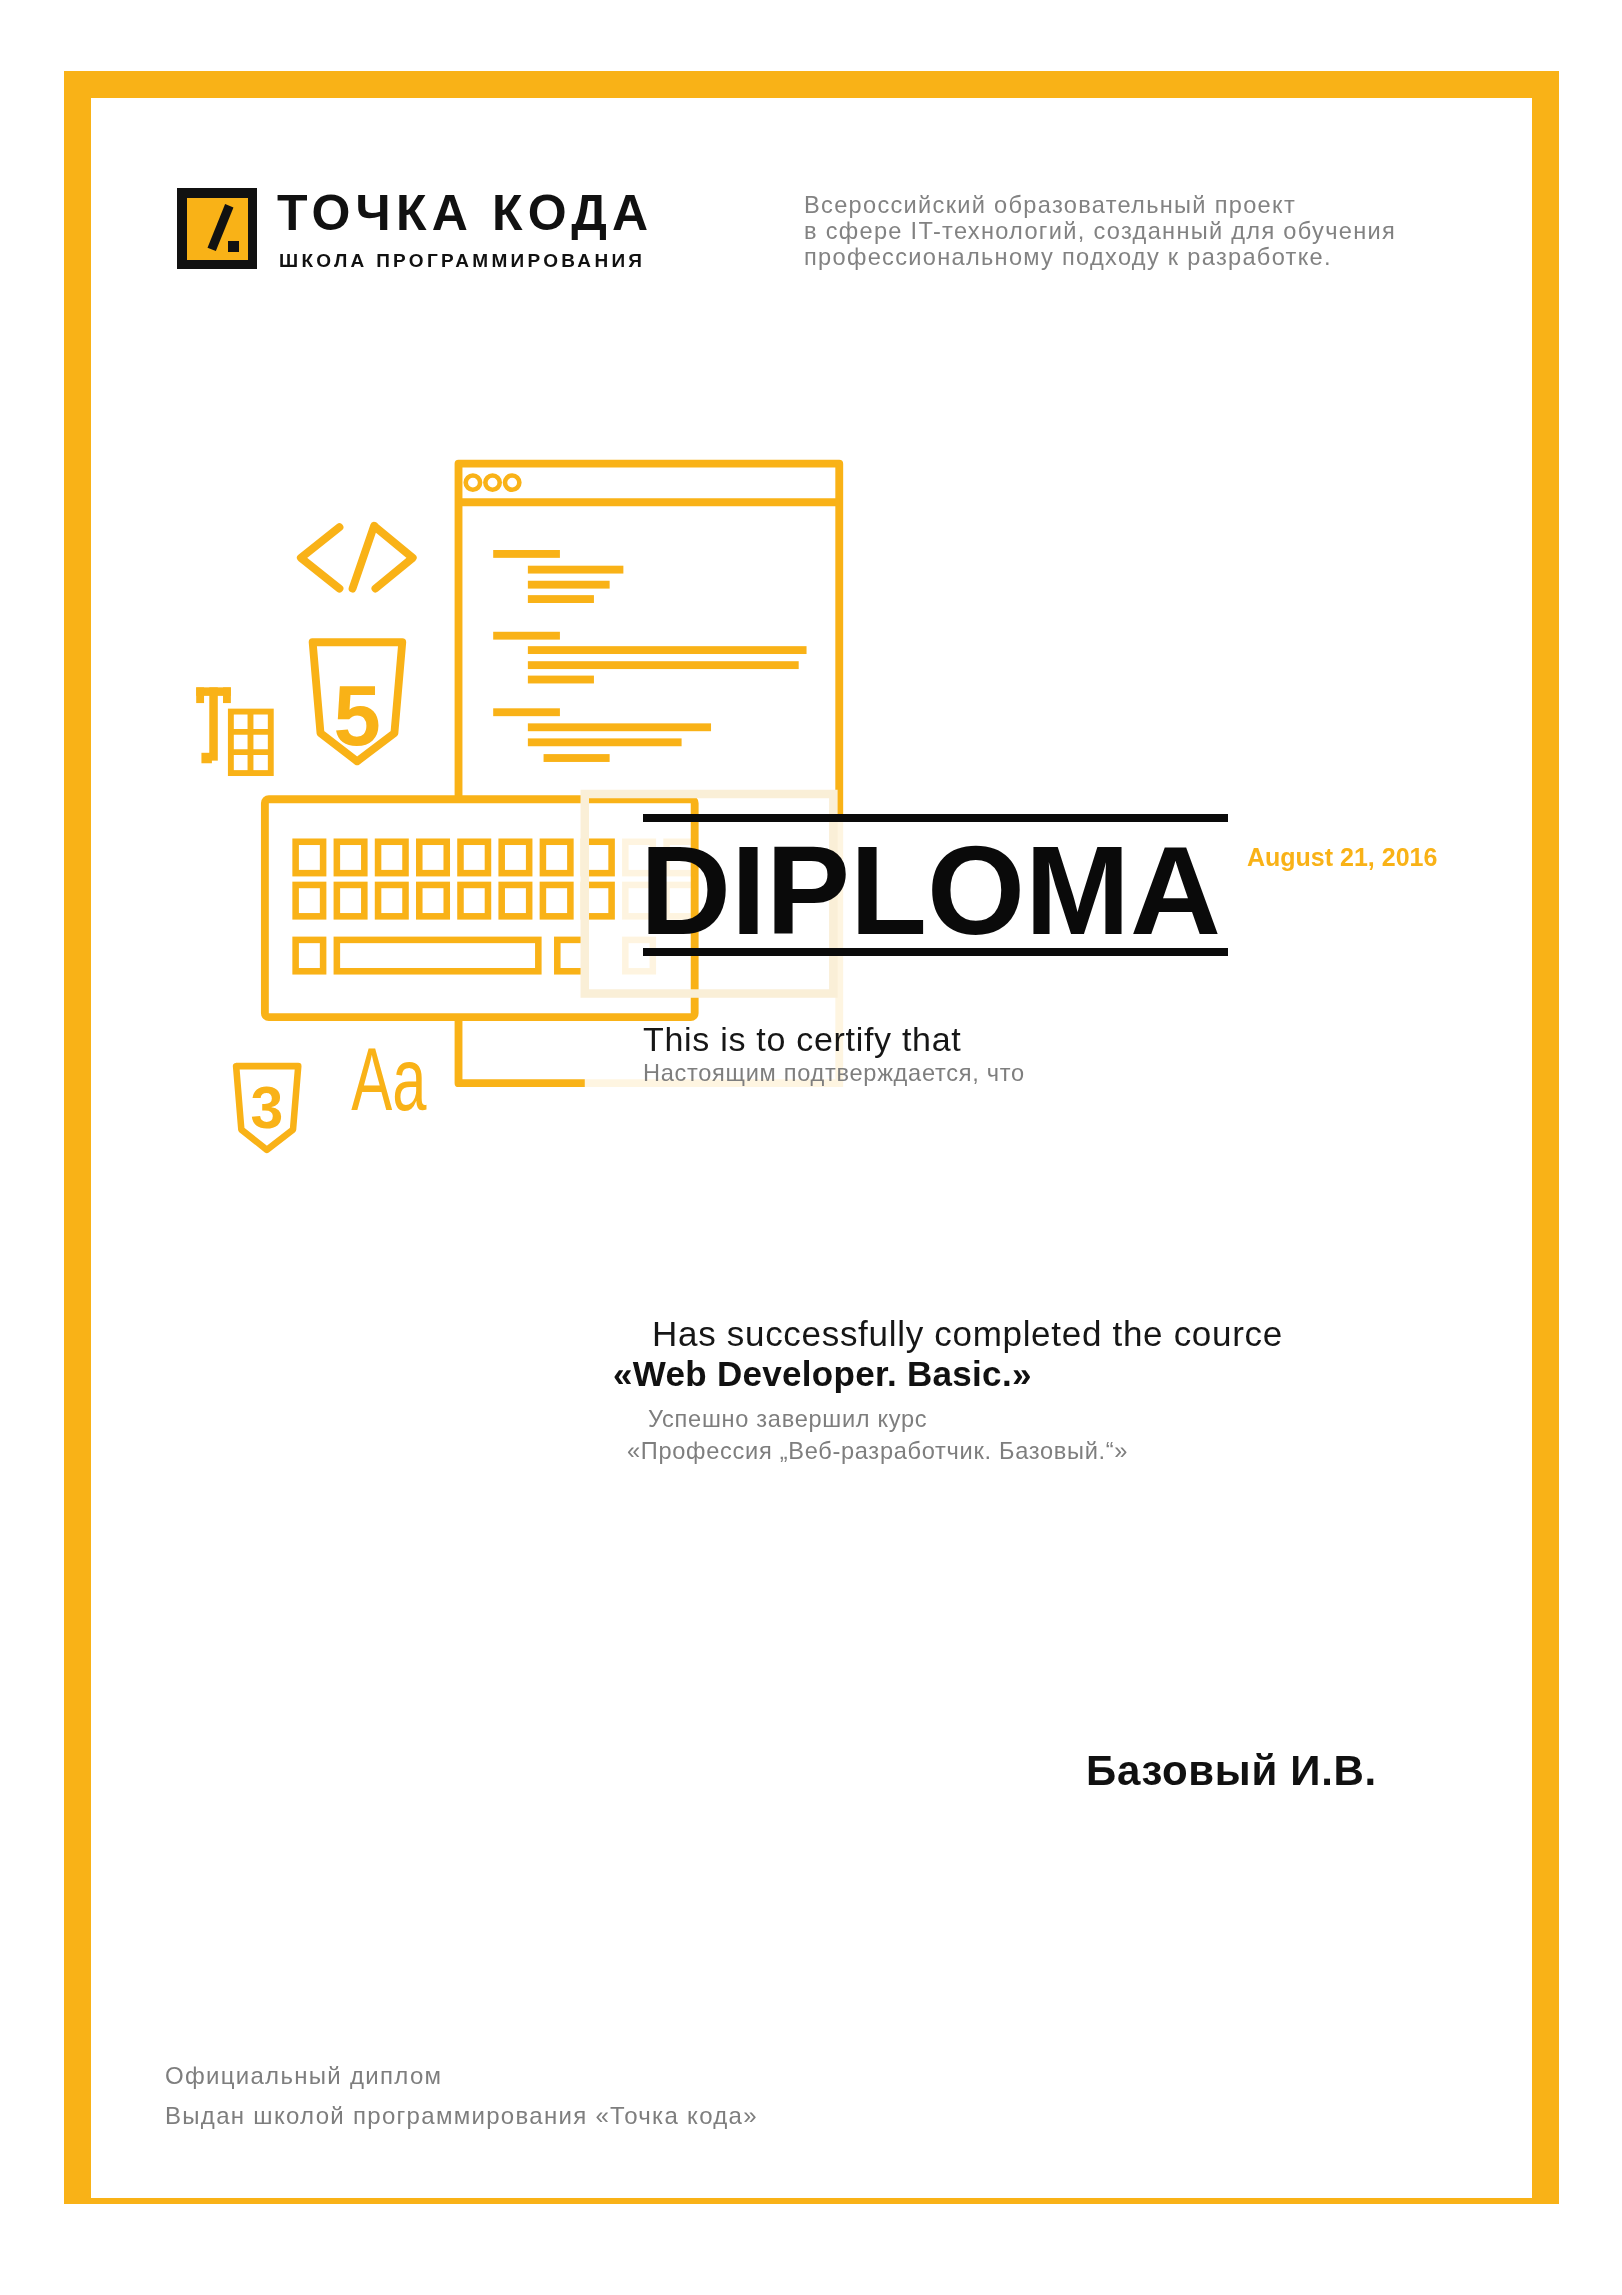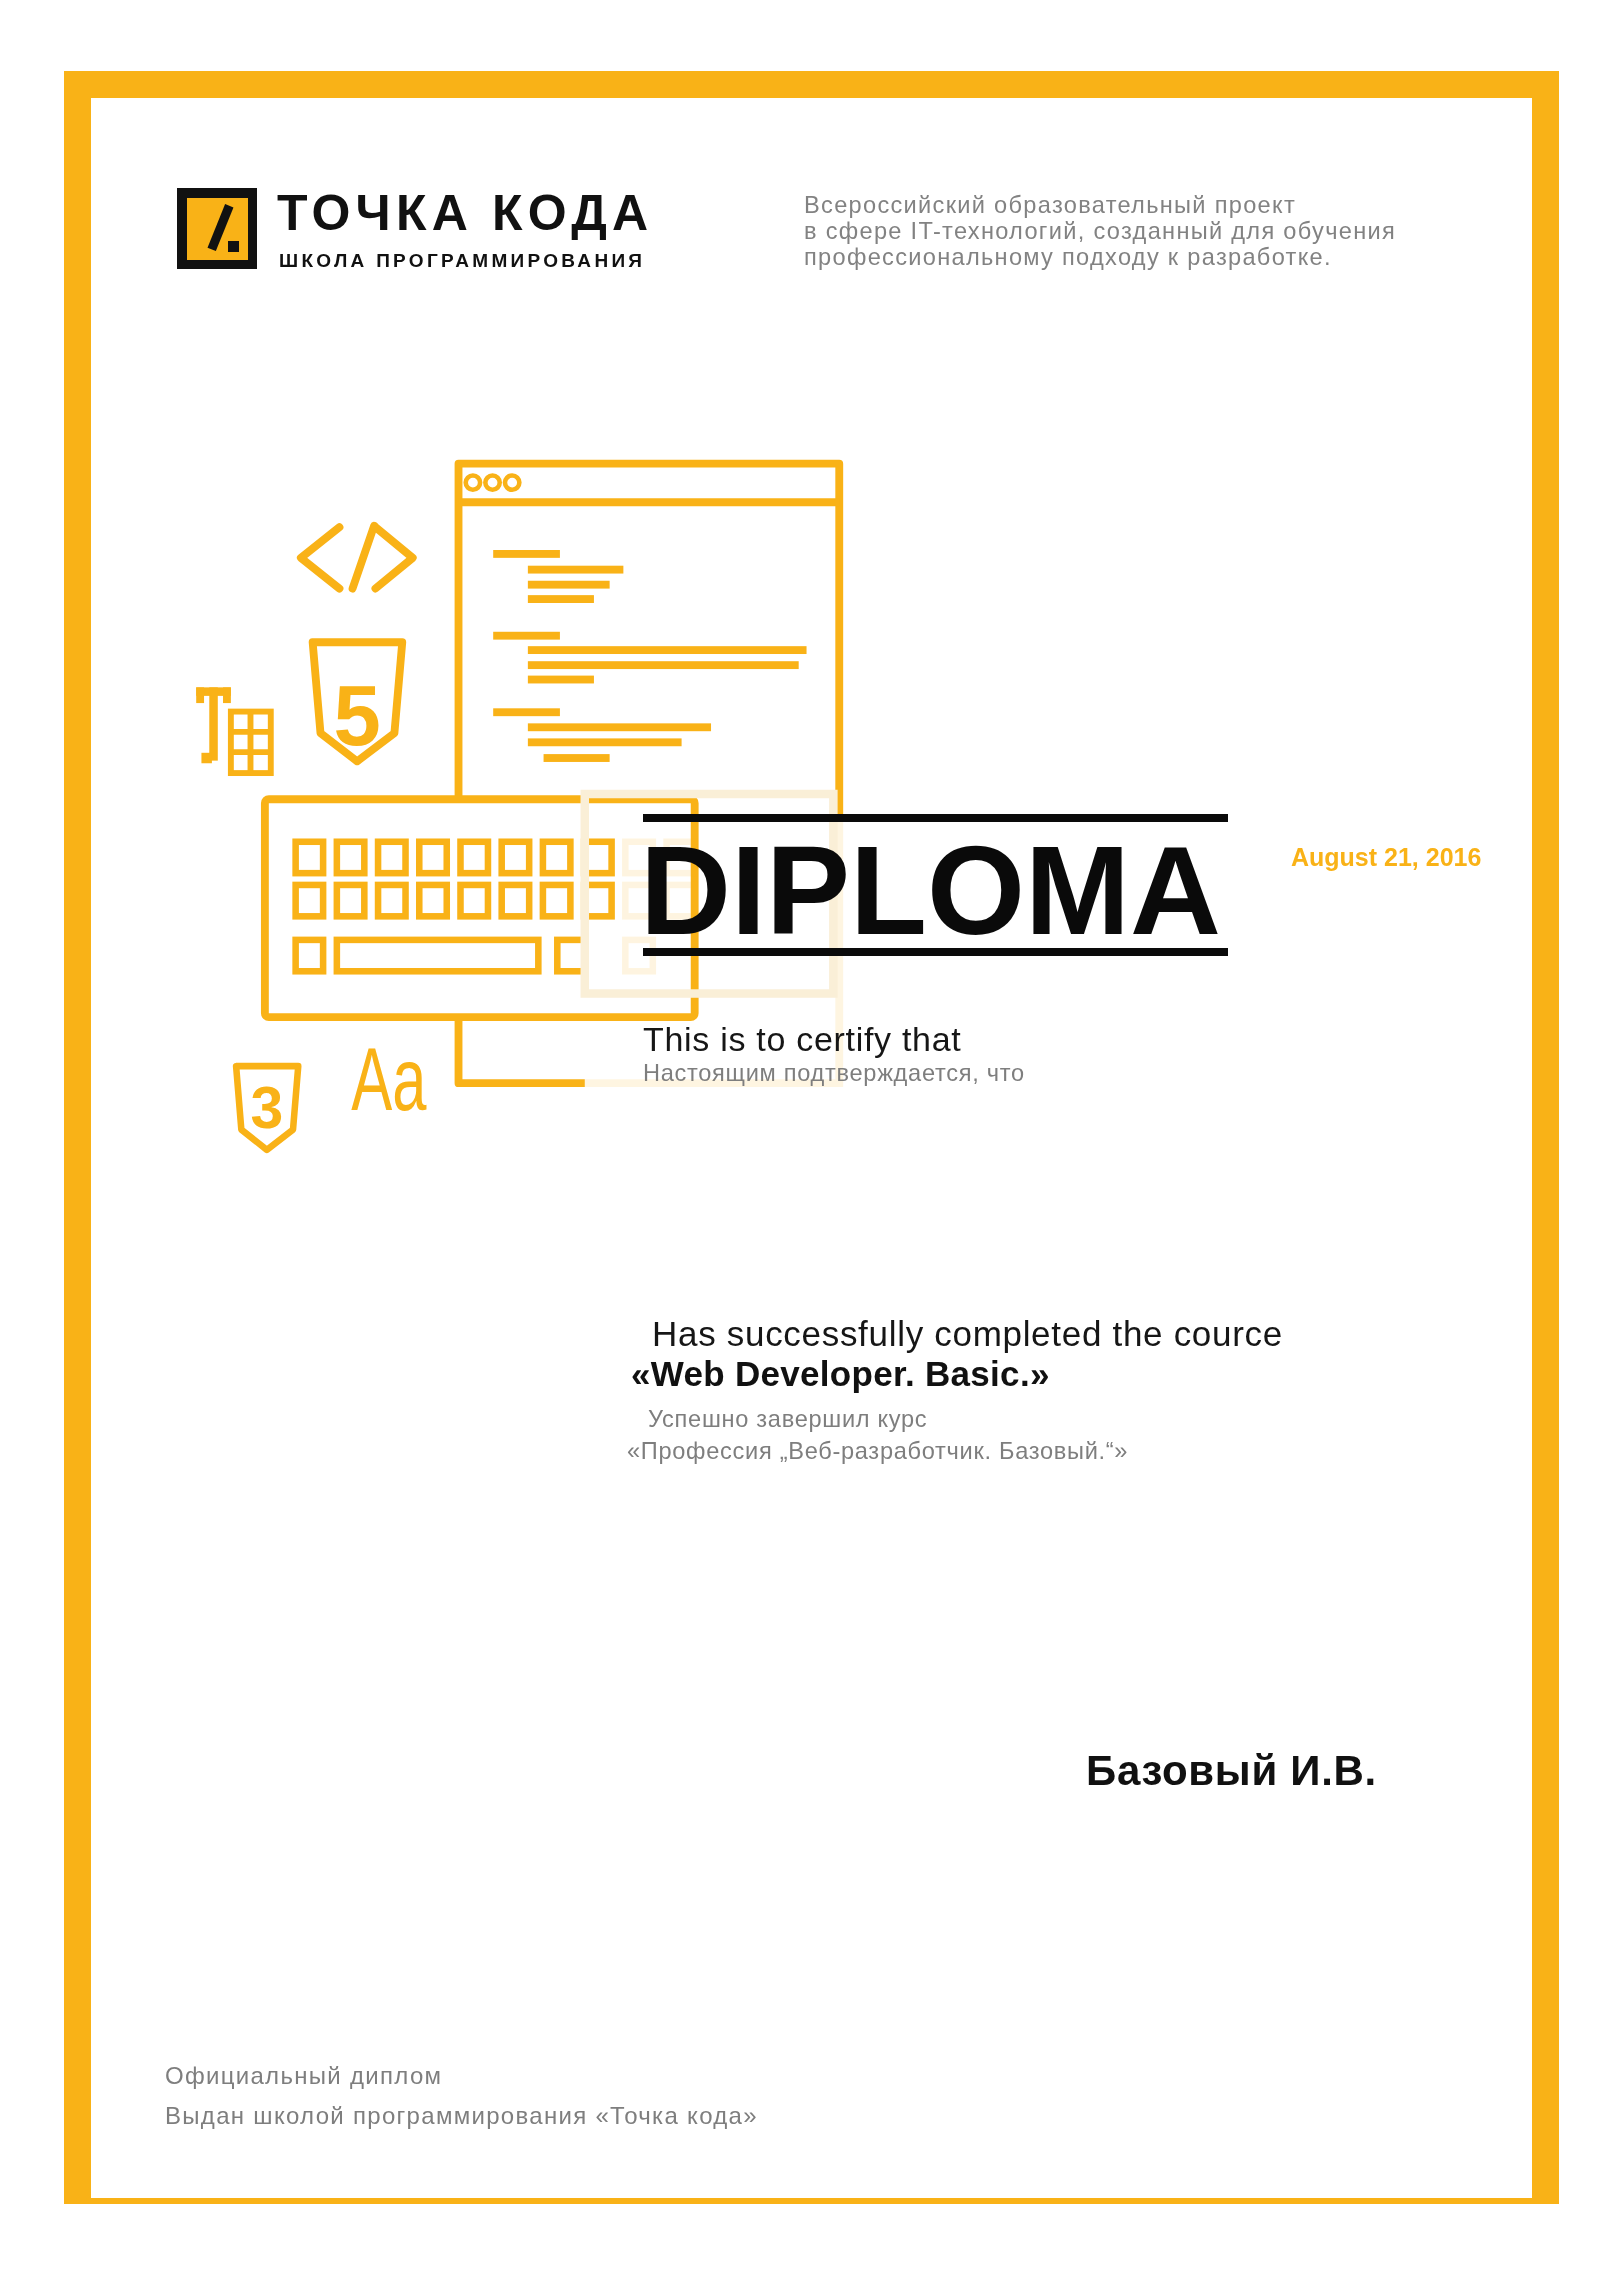--- a/index.html
+++ b/index.html
@@ -20,27 +20,27 @@
   .brand-dot{position:absolute;left:41px;top:43px;width:11px;height:11px;background:#111;}
   .brand-name{left:277px;top:188px;font-size:50px;font-weight:bold;letter-spacing:5.2px;line-height:50px;color:#111;white-space:nowrap;}
   .brand-tagline{left:279px;top:251px;font-size:19px;font-weight:bold;letter-spacing:3.3px;line-height:19px;color:#111;white-space:nowrap;}
   
   .intro{left:804px;top:192px;font-size:23.6px;line-height:26px;letter-spacing:1.3px;color:#828282;white-space:nowrap;}
   
   .rule{background:#0a0a0a;height:7.9px;width:585px;left:643px;}
   .rule-top{top:814px;}
   .rule-bottom{top:948px;}
   .diploma-title{left:640px;top:828px;font-size:126px;font-weight:bold;line-height:126px;color:#0a0a0a;white-space:nowrap;}
-  .diploma-date{left:1247px;top:845px;font-size:25px;font-weight:bold;line-height:25px;color:#F9B217;white-space:nowrap;margin-left:44px;}
+  .diploma-date{left:1247px;top:845px;font-size:25px;font-weight:bold;line-height:25px;color:#F9B217;white-space:nowrap;}
   
   .certify-en{left:643px;top:1022px;font-size:34px;line-height:34px;color:#161616;letter-spacing:0.7px;white-space:nowrap;}
   .certify-ru{left:643px;top:1062px;font-size:23.6px;line-height:23.6px;color:#7e7e7e;letter-spacing:0.7px;white-space:nowrap;}
   
   .completed-en{left:652px;top:1316px;font-size:35px;line-height:35px;color:#161616;letter-spacing:0.7px;white-space:nowrap;}
-  .course-en{left:631px;top:1356px;font-size:35px;line-height:35px;font-weight:bold;color:#111;letter-spacing:0.3px;white-space:nowrap;}
+  .course-en{left:613px;top:1356px;font-size:35px;line-height:35px;font-weight:bold;color:#111;letter-spacing:0.3px;white-space:nowrap;}
   .completed-ru{left:648px;top:1408px;font-size:23.6px;line-height:23.6px;color:#7e7e7e;letter-spacing:0.7px;white-space:nowrap;}
   .course-ru{left:627px;top:1440px;font-size:23.6px;line-height:23.6px;color:#7e7e7e;letter-spacing:0.7px;white-space:nowrap;text-align:center;}
   
   .sig-role{left:167px;top:1750px;font-size:42px;line-height:42px;font-weight:bold;color:#111;letter-spacing:1.3px;white-space:nowrap;}
   .sig-name{left:1086px;top:1750px;font-size:42px;line-height:42px;font-weight:bold;color:#111;letter-spacing:0.7px;white-space:nowrap;}
   
   .footer-line{font-size:24px;line-height:24px;color:#7e7e7e;letter-spacing:1.3px;white-space:nowrap;left:165px;}
   .footer-1{top:2064px;}
   .footer-2{top:2104px;}
   

